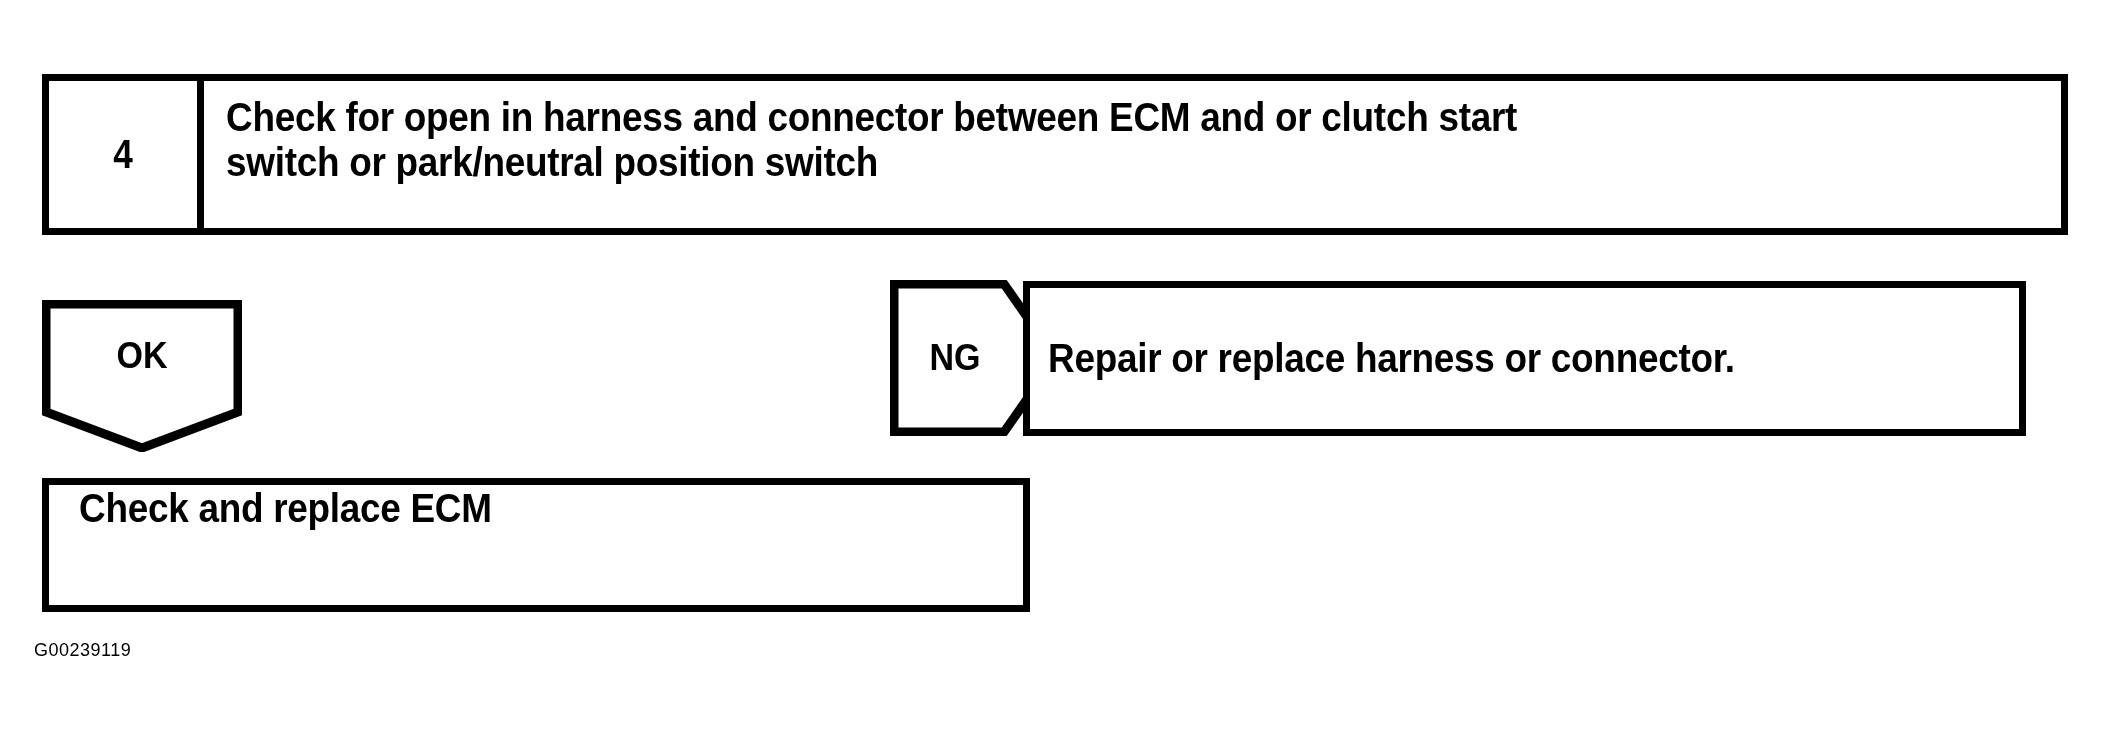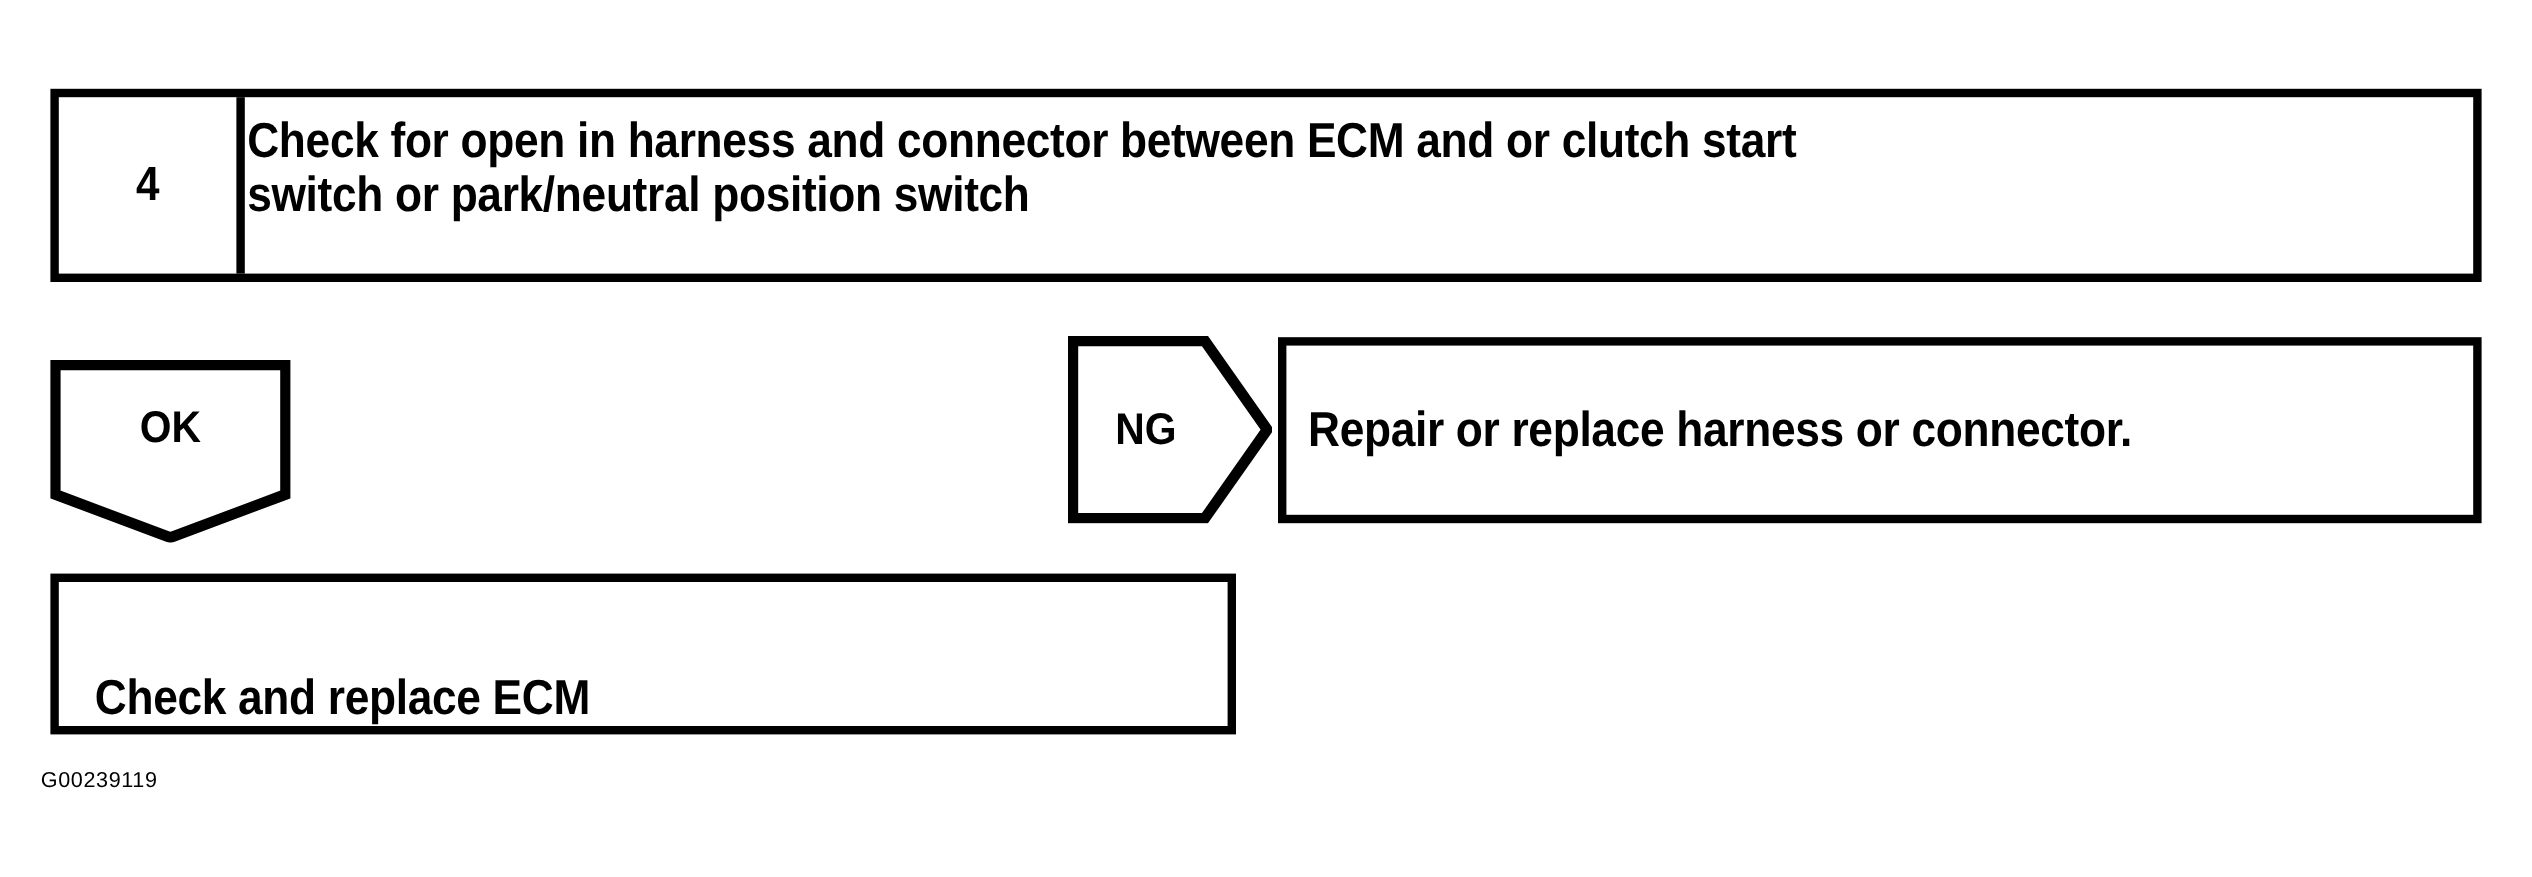--- a/index.html
+++ b/index.html
@@ -45,21 +45,21 @@
   .step-number {
     font-size: 40px;
     font-weight: bold;
     color: #000000;
     letter-spacing: 0px;
     transform: scaleX(0.88);
   }
   .step-text-cell {
     flex: 1 1 auto;
     box-sizing: border-box;
-    padding: 14px 10px 0 2px;
+    padding: 14px 10px 0 22px;
     display: block;
   }
   .step-text-line {
     font-size: 41px;
     font-weight: bold;
     line-height: 45px;
     color: #000000;
     white-space: nowrap;
     transform: scaleX(0.9);
     transform-origin: left center;
@@ -106,21 +106,21 @@
     font-size: 37px;
     font-weight: bold;
     color: #000000;
     transform: scaleX(0.92);
     pointer-events: none;
   }
 
   
   .repair-box {
     position: absolute;
-    left: 1065px;
+    left: 1023px;
     top: 281px;
     width: 1003px;
     height: 155px;
     box-sizing: border-box;
     border: 7px solid #000000;
     background: #ffffff;
     display: flex;
     align-items: center;
     padding-left: 18px;
   }
@@ -138,21 +138,21 @@
   .final-box {
     position: absolute;
     left: 42px;
     top: 478px;
     width: 988px;
     height: 134px;
     box-sizing: border-box;
     border: 7px solid #000000;
     background: #ffffff;
     display: flex;
-    align-items: flex-end;
+    align-items: flex-start;
     padding-left: 30px;
   }
   .final-text {
     font-size: 41px;
     font-weight: bold;
     color: #000000;
     white-space: nowrap;
     transform: scaleX(0.9);
     transform-origin: left center;
     letter-spacing: -0.3px;

